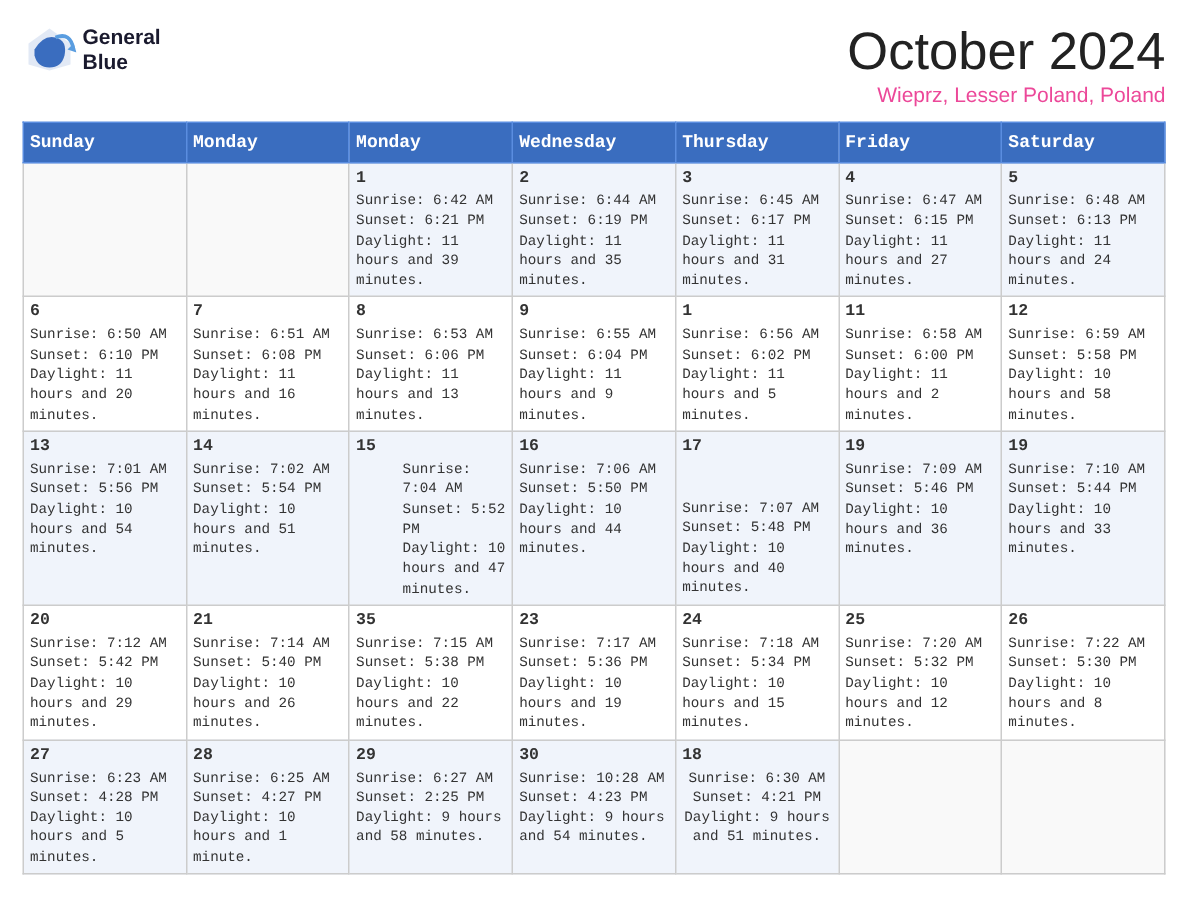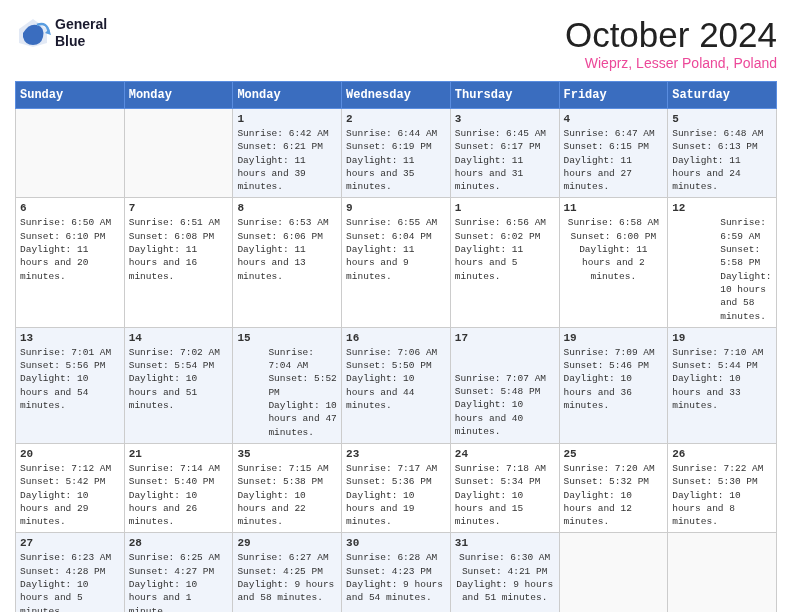--- a/index.html
+++ b/index.html
@@ -183,27 +183,27 @@
 Daylight: 11 hours and 9 minutes.</div>
         </td>
         <td>
           <div class="day-number">1</div>
           <div class="day-info" style="white-space: pre-line;">Sunrise: 6:56 AM
 Sunset: 6:02 PM
 Daylight: 11 hours and 5 minutes.</div>
         </td>
         <td>
           <div class="day-number">11</div>
-          <div class="day-info" style="white-space: pre-line; text-align: center;">Sunrise: 6:58 AM
+          <div class="day-info" style="white-space: pre-line;">Sunrise: 6:58 AM
 Sunset: 6:00 PM
 Daylight: 11 hours and 2 minutes.</div>
         </td>
         <td>
           <div class="day-number">12</div>
-          <div class="day-info" style="white-space: pre-line; margin-left: 48px;">Sunrise: 6:59 AM
+          <div class="day-info" style="white-space: pre-line;">Sunrise: 6:59 AM
 Sunset: 5:58 PM
 Daylight: 10 hours and 58 minutes.</div>
         </td>
       </tr>
       <tr>
         <td>
           <div class="day-number">13</div>
           <div class="day-info" style="white-space: pre-line;">Sunrise: 7:01 AM
 Sunset: 5:56 PM
 Daylight: 10 hours and 54 minutes.</div>
@@ -298,31 +298,31 @@
         </td>
         <td>
           <div class="day-number">28</div>
           <div class="day-info" style="white-space: pre-line;">Sunrise: 6:25 AM
 Sunset: 4:27 PM
 Daylight: 10 hours and 1 minute.</div>
         </td>
         <td>
           <div class="day-number">29</div>
           <div class="day-info" style="white-space: pre-line;">Sunrise: 6:27 AM
-Sunset: 4:25 PM
+Sunset: 2:25 PM
 Daylight: 9 hours and 58 minutes.</div>
         </td>
         <td>
           <div class="day-number">30</div>
-          <div class="day-info" style="white-space: pre-line;">Sunrise: 6:28 AM
+          <div class="day-info" style="white-space: pre-line;">Sunrise: 10:28 AM
 Sunset: 4:23 PM
 Daylight: 9 hours and 54 minutes.</div>
         </td>
         <td>
-          <div class="day-number">31</div>
+          <div class="day-number">18</div>
           <div class="day-info" style="white-space: pre-line; text-align: center;">Sunrise: 6:30 AM
 Sunset: 4:21 PM
 Daylight: 9 hours and 51 minutes.</div>
         </td>
         <td class="empty-cell"></td>
         <td class="empty-cell"></td>
       </tr>
     </tbody>
 </table>
 

